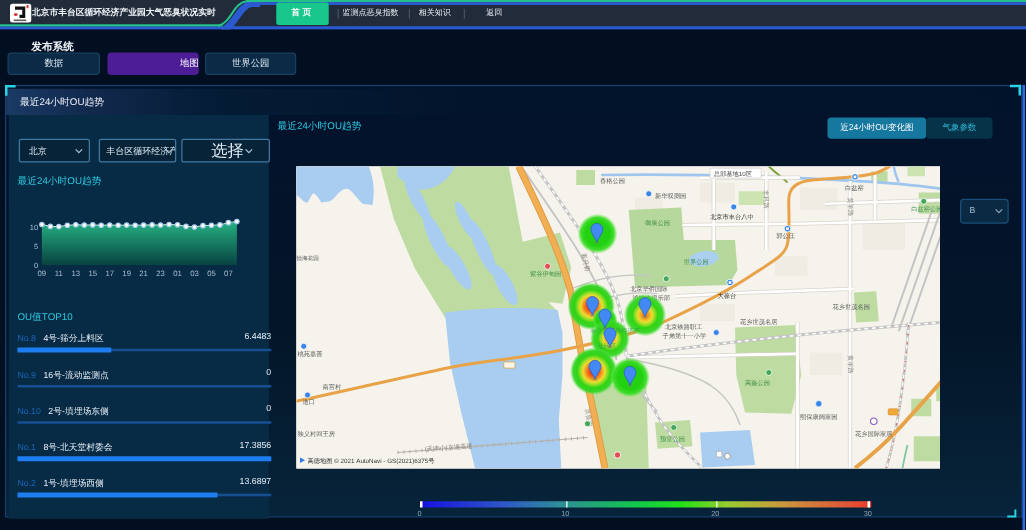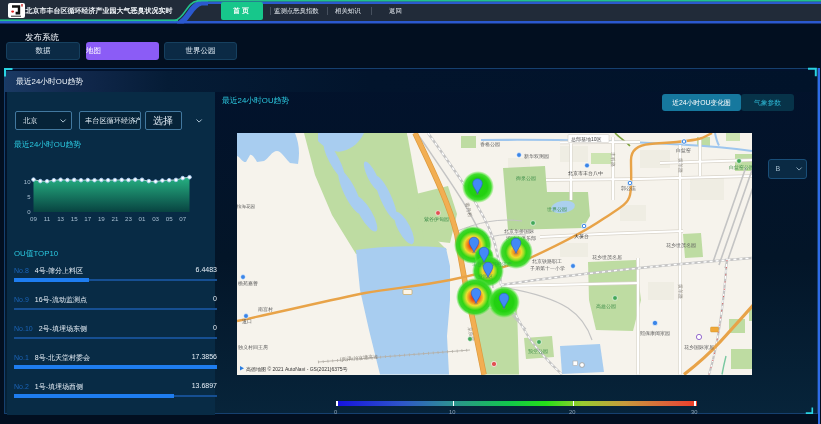--- a/index.html
+++ b/index.html
@@ -42,42 +42,42 @@
 
 <div class="abs" style="left:221px;top:2.2px;width:42px;height:17.6px;background:#17c78b;border-radius:2px;color:#fff;font-size:7px;font-weight:bold;text-align:center;line-height:17.6px;letter-spacing:2px;">首页</div>
 <div class="abs" style="left:274px;top:0;height:21px;line-height:21px;color:#e8eef4;font-size:6.4px;">监测点恶臭指数</div>
 <div class="abs" style="left:335px;top:0;height:21px;line-height:21px;color:#e8eef4;font-size:6.4px;">相关知识</div>
 <div class="abs" style="left:389px;top:0;height:21px;line-height:21px;color:#e8eef4;font-size:6.4px;">返回</div>
 <div class="abs" style="left:269.5px;top:7px;width:1px;height:8px;background:#46505e;"></div>
 <div class="abs" style="left:327px;top:7px;width:1px;height:8px;background:#46505e;"></div>
 <div class="abs" style="left:371px;top:7px;width:1px;height:8px;background:#46505e;"></div>
 </div>
 
-<div class="abs" style="left:25px;top:31.5px;color:#f0f5fa;font-size:8.5px;font-weight:normal;">发布系统</div>
+<div class="abs" style="left:25px;top:31.5px;color:#f0f5fa;font-size:8.5px;font-weight:bold;">发布系统</div>
 <div class="abs" style="left:6px;top:41.5px;width:74px;height:18.5px;background:#0b2a45;border:1px solid #16405f;border-radius:3px;color:#dde8f2;font-size:7.5px;text-align:center;line-height:16.5px;">数据</div>
-<div class="abs" style="left:86px;top:41.5px;width:73px;height:18.5px;background:#8b5cf6;border-radius:3px;color:#fff;font-size:7.5px;text-align:left;line-height:18.5px;">地图</div>
+<div class="abs" style="left:86px;top:41.5px;width:73px;height:18.5px;background:#4c1d95;border-radius:3px;color:#fff;font-size:7.5px;text-align:right;line-height:18.5px;">地图</div>
 <div class="abs" style="left:164px;top:41.5px;width:73px;height:18.5px;background:#0b2a45;border:1px solid #16405f;border-radius:3px;color:#dde8f2;font-size:7.5px;text-align:center;line-height:16.5px;">世界公园</div>
 
 <div class="abs" style="left:4px;top:68px;width:813.5px;height:346px;border:1px solid #16406f;background:linear-gradient(180deg,#02122c 0%,#031528 55%,#07243a 100%);"></div>
 <div class="abs" style="left:817.5px;top:68px;width:2.5px;height:356px;background:#2e6be8;"></div>
 
 <div class="abs" style="left:5px;top:70.5px;width:811px;height:21px;background:linear-gradient(90deg,#1a3a64 0%,#12294e 8%,#051c36 20%,#02142c 45%,#01132a 100%);"></div>
 <div class="abs" style="left:16px;top:70.5px;height:21px;line-height:21px;color:#eef4fa;font-size:7.8px;">最近24小时OU趋势</div>
 
 <svg class="abs" width="821" height="424" style="left:0;top:0;pointer-events:none">
   <path d="M5,76.5 v-7.5 h7.5" stroke="#29d3e2" stroke-width="2" fill="none"></path>
   <path d="M808,68.8 h7.8 v7.5" stroke="#29d3e2" stroke-width="2" fill="none"></path>
   <path d="M812.3,407.5 v5.6 h-6.5" stroke="#29d3e2" stroke-width="1.6" fill="none"></path>
 </svg>
 
 <div class="abs" style="left:7px;top:92px;width:208px;height:323px;background:#082b45;"></div>
 
 <div class="abs" style="left:15px;top:110.5px;width:57px;height:19px;border:1px solid #42789f;border-radius:2px;background:#062338;color:#e4edf5;font-size:7.2px;line-height:17px;padding-left:7px;">北京</div>
 <div class="abs" style="left:79px;top:110.5px;width:62px;height:19px;border:1px solid #42789f;border-radius:2px;background:#062338;color:#e4edf5;font-size:7.2px;line-height:17px;padding-left:5px;white-space:nowrap;overflow:hidden;">丰台区循环经济产</div>
-<div class="abs" style="left:145px;top:110.5px;width:37px;height:19px;border:1px solid #42789f;border-radius:2px;background:#062338;color:#e4edf5;font-size:10px;line-height:17px;padding-left:7px;">选择</div>
+<div class="abs" style="left:145px;top:110.5px;width:71px;height:19px;border:1px solid #42789f;border-radius:2px;background:#062338;color:#e4edf5;font-size:13px;line-height:17px;padding-left:23px;">选择</div>
 <svg class="abs" width="210" height="30" style="left:8px;top:110px">
   <path d="M52.5,9.5 l2.6,2.6 l2.6,-2.6" stroke="#aac2d2" stroke-width="1" fill="none"></path>
   <path d="M124.5,9.5 l2.6,2.6 l2.6,-2.6" stroke="#aac2d2" stroke-width="1" fill="none"></path>
   <path d="M188.5,9.5 l2.6,2.6 l2.6,-2.6" stroke="#aac2d2" stroke-width="1" fill="none"></path>
 </svg>
 <div class="abs" style="left:14px;top:139px;color:#2bc9e0;font-size:7.8px;">最近24小时OU趋势</div>
 
 <svg class="abs" width="210" height="75" style="left:8px;top:155px" id="chartsvg">
   <defs>
     <linearGradient id="ag" x1="0" y1="0" x2="0" y2="1">

